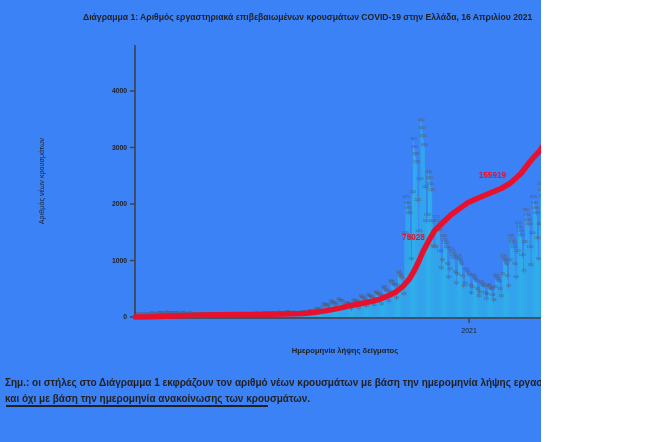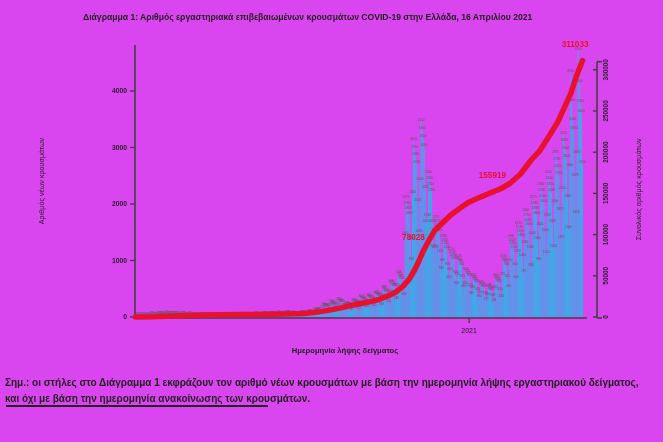--- a/index.html
+++ b/index.html
@@ -1,17 +1,17 @@
 <!DOCTYPE html>
 <html><head>
 <meta charset="utf-8">
 <style>
   html,body{margin:0;padding:0;background:#ffffff;}
   body{font-family:"Liberation Sans", sans-serif;color:#231f20;}
-  .page{position:relative;width:663px;height:442px;background:#d946ef;overflow:hidden;}
+  .page{position:relative;width:541px;height:442px;background:#3b82f6;overflow:hidden;}
   .title{position:absolute;left:83px;top:12px;font-size:8.6px;font-weight:bold;color:#231f20;width:560px;}
   .chart-wrap{position:absolute;left:0;top:0;width:663px;height:362px;}
   svg{font-family:"Liberation Sans", sans-serif;}
   .note{position:absolute;left:5px;top:375px;width:650px;font-size:10px;font-weight:bold;line-height:1.6;color:#231f20;}
   .rule{position:absolute;left:6px;top:405px;width:262px;height:1.5px;background:#231f20;}
   .footnote{position:absolute;left:28px;top:413px;width:600px;font-size:7.6px;color:#231f20;}
 </style>
 </head>
 <body>
 

